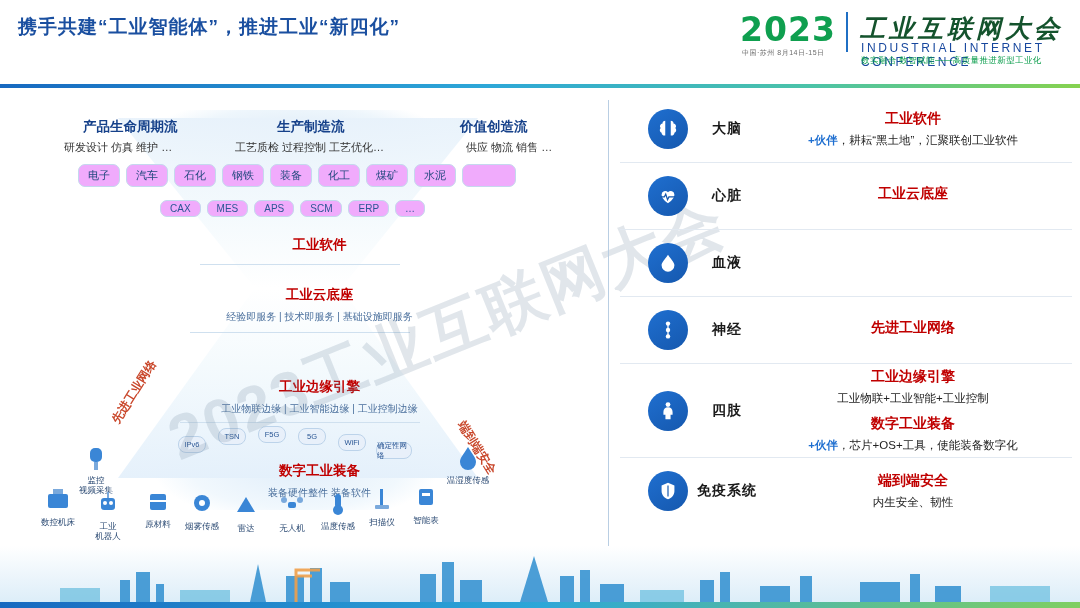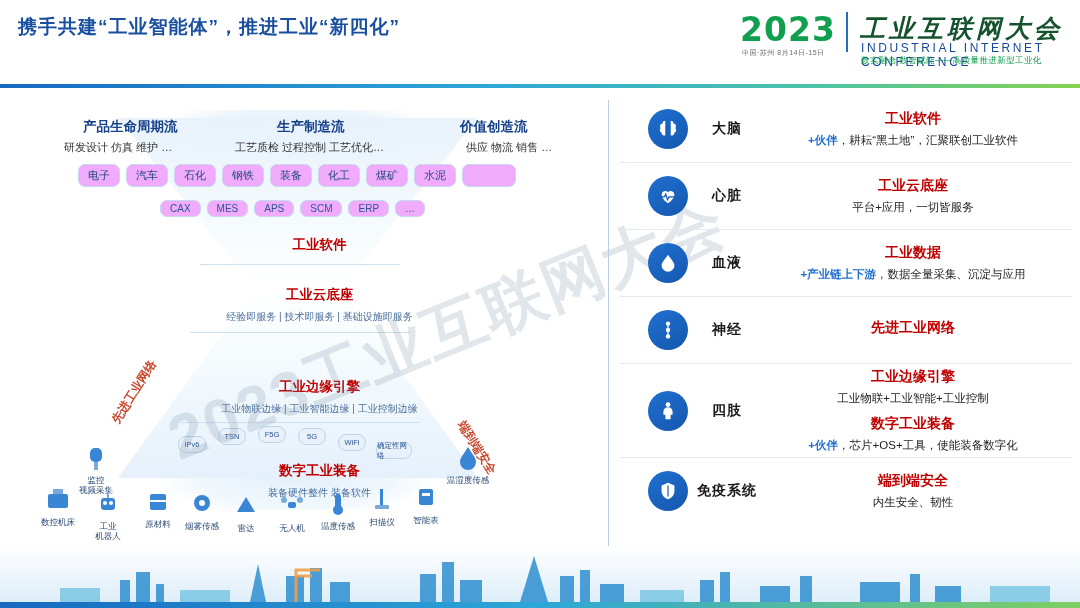--- a/index.html
+++ b/index.html
@@ -341,38 +341,31 @@
     <div class="row-ico">
       <svg width="22" height="22" viewBox="0 0 24 24">
           <path d="M12 20s-7-4.6-7-9.3A4 4 0 0112 8a4 4 0 017 2.7C19 15.4 12 20 12 20z" fill="#ffffff"></path>
           <path d="M4 13h4l1.5-3 2 6 1.5-3H20" stroke="#1558ae" stroke-width="1.4" fill="none"></path>
         </svg>
     </div>
     <div class="row-name">心脏</div>
     <div class="row-body">
       <div class="row-block">
         <div class="row-title">工业云底座</div>
-        <div class="row-desc"><span class="accent"></span><span>平台+应用，一切皆服务</span></div>
       </div>
     </div>
   </div>
 
   <div class="row">
     <div class="row-ico">
       <svg width="22" height="22" viewBox="0 0 24 24">
           <path d="M12 3c4 6 7 8.5 7 11.5A7 7 0 115 14.5C5 11.5 8 9 12 3z" fill="#ffffff"></path>
         </svg>
     </div>
     <div class="row-name">血液</div>
-    <div class="row-body">
-      <div class="row-block">
-        <div class="row-title">工业数据</div>
-        <div class="row-desc"><span class="accent">+产业链上下游</span><span>，数据全量采集、沉淀与应用</span></div>
-      </div>
-    </div>
   </div>
 
   <div class="row">
     <div class="row-ico">
       <svg width="22" height="22" viewBox="0 0 24 24">
           <circle cx="12" cy="5" r="2.4" fill="#fff"></circle>
           <circle cx="12" cy="12" r="2.4" fill="#fff"></circle>
           <circle cx="12" cy="19" r="2.4" fill="#fff"></circle>
           <rect x="11.3" y="5" width="1.4" height="14" fill="#fff"></rect>
         </svg>

